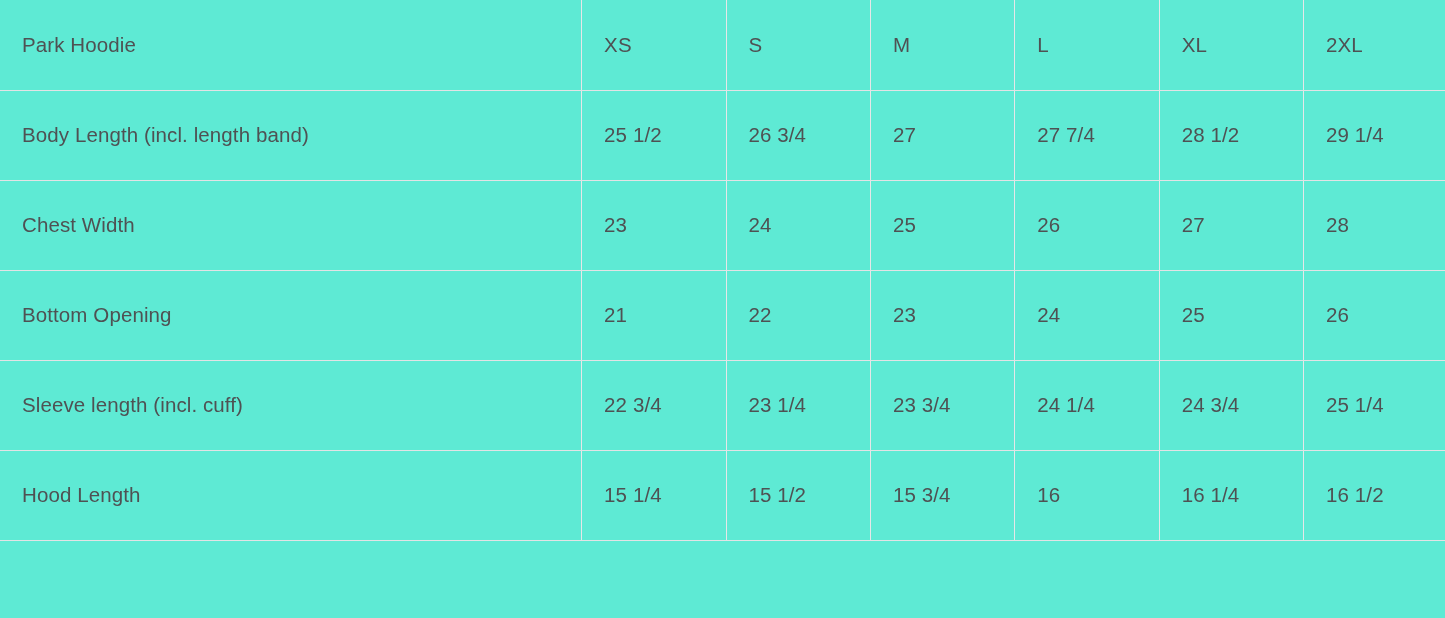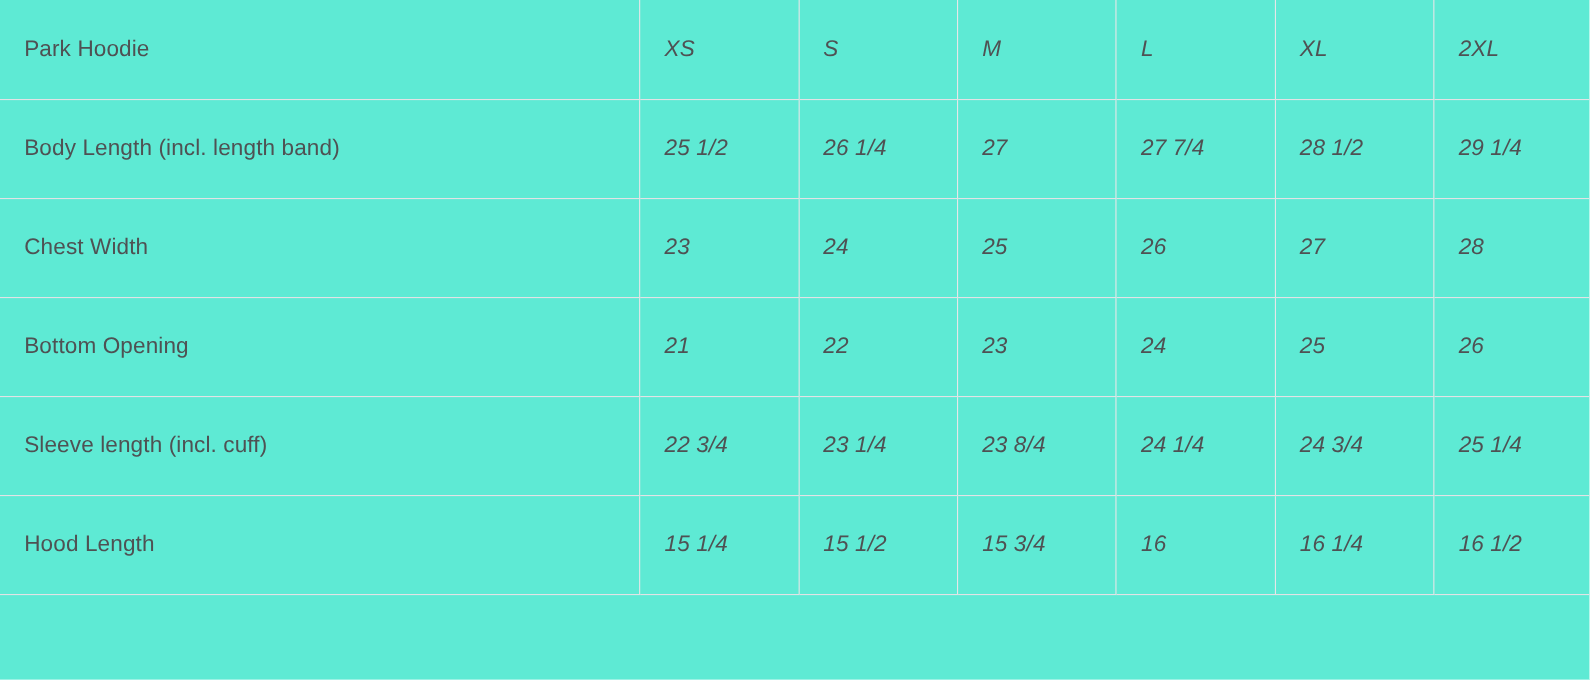--- a/index.html
+++ b/index.html
@@ -47,21 +47,20 @@
   }
   table.size-table td.label-cell,
   table.size-table th.label-cell {
     border-left: none;
     padding-left: 22px;
     width: 580px;
   }
   table.size-table td.size-cell,
   table.size-table th.size-cell {
     width: 144px;
-    font-style: italic;
   }
   table.size-table td.size-cell.last-col,
   table.size-table th.size-cell.last-col {
     width: 141px;
   }
   table.size-table tr.header-row th {
     font-weight: normal;
   }
 </style>
 </head>
@@ -77,21 +76,21 @@
         <th class="size-cell">S</th>
         <th class="size-cell">M</th>
         <th class="size-cell">L</th>
         <th class="size-cell">XL</th>
         <th class="size-cell last-col">2XL</th>
       </tr>
 
       <tr>
         <td class="label-cell">Body Length (incl. length band)</td>
         <td class="size-cell">25 1/2</td>
-        <td class="size-cell">26 1/4</td>
+        <td class="size-cell">26 3/4</td>
         <td class="size-cell">27</td>
         <td class="size-cell">27 7/4</td>
         <td class="size-cell">28 1/2</td>
         <td class="size-cell last-col">29 1/4</td>
       </tr>
 
       <tr>
         <td class="label-cell">Chest Width</td>
         <td class="size-cell">23</td>
         <td class="size-cell">24</td>
@@ -109,21 +108,21 @@
         <td class="size-cell">24</td>
         <td class="size-cell">25</td>
         <td class="size-cell last-col">26</td>
       </tr>
 
 
       <tr>
         <td class="label-cell">Sleeve length (incl. cuff)</td>
         <td class="size-cell">22 3/4</td>
         <td class="size-cell">23 1/4</td>
-        <td class="size-cell">23 8/4</td>
+        <td class="size-cell">23 3/4</td>
         <td class="size-cell">24 1/4</td>
         <td class="size-cell">24 3/4</td>
         <td class="size-cell last-col">25 1/4</td>
       </tr>
 
       <tr>
         <td class="label-cell">Hood Length</td>
         <td class="size-cell">15 1/4</td>
         <td class="size-cell">15 1/2</td>
         <td class="size-cell">15 3/4</td>

